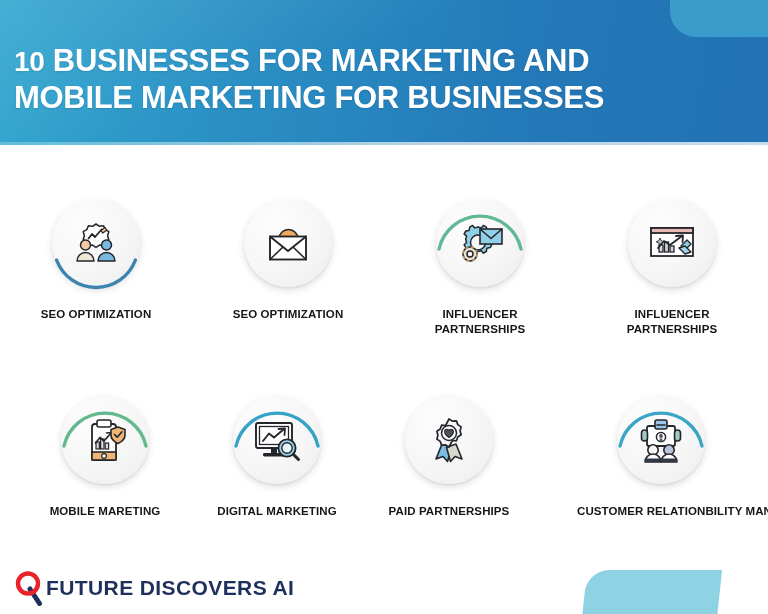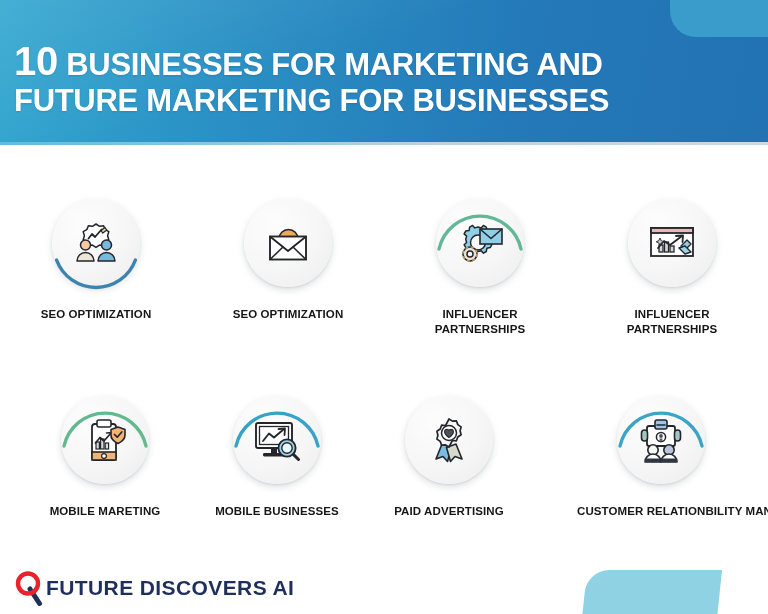--- a/index.html
+++ b/index.html
@@ -70,21 +70,21 @@
   .title-line {
     color: #ffffff;
     font-family: "Liberation Sans", sans-serif;
     font-size: 31px;
     line-height: 36px;
     font-weight: bold;
     letter-spacing: -0.3px;
     white-space: nowrap;
     text-shadow: 0 1px 2px rgba(0,0,0,0.12);
   }
-  .title-num { font-size: 40px; }
+  .title-num { font-size: 28px; }
 
   
   .grid {
     position: absolute;
     left: 0;
     top: 145px;
     width: 768px;
     height: 415px;
   }
   .row {
@@ -200,21 +200,21 @@
 </head>
 <body>
 
 <div id="page">
 
   <div class="header">
     <div class="header-sheen"></div>
     <div class="header-corner-shape"></div>
     <div class="title-block">
       <div class="title-line"><span class="title-num">10</span><span> BUSINESSES FOR MARKETING AND</span></div>
-      <div class="title-line">FUTURE MARKETING FOR BUSINESSES</div>
+      <div class="title-line">MOBILE MARKETING FOR BUSINESSES</div>
     </div>
     <div class="header-underline"></div>
   </div>
 
   <div class="grid">
 
     <div class="row row-1">
 
       <div class="cell">
         <div class="circle-wrap">
@@ -337,37 +337,37 @@
               <polyline points="12,24 18,16.5 23,20.5 33,12" fill="none" stroke="#24262b" stroke-width="1.9" stroke-linecap="round" stroke-linejoin="round"></polyline>
               <polyline points="27.5,12 34,11.5 33.5,18" fill="none" stroke="#24262b" stroke-width="1.8" stroke-linecap="round" stroke-linejoin="round"></polyline>
               <rect x="20" y="31" width="6" height="5" fill="#24262b"></rect>
               <rect x="12" y="36" width="22" height="3.4" rx="1.4" fill="#24262b"></rect>
               <circle cx="36" cy="31" r="8.6" fill="#9ad4ec" stroke="#24262b" stroke-width="1.9"></circle>
               <circle cx="36" cy="31" r="5.2" fill="#e9f6fc" stroke="#24262b" stroke-width="1.4"></circle>
               <line x1="42.6" y1="37.6" x2="47.5" y2="42.5" stroke="#24262b" stroke-width="3" stroke-linecap="round"></line>
             </svg>
           </div>
         </div>
-        <div class="cell-label">MOBILE BUSINESSES</div>
+        <div class="cell-label">DIGITAL MARKETING</div>
       </div>
 
       <div class="cell">
         <div class="circle-wrap">
           <div class="circle"></div>
           <div class="icon-slot">
             <svg width="46" height="48" viewBox="0 0 46 48">
               <path d="M16 28 l-6 15 7-2.5 4.5 5 4-14z" fill="#79bde4" stroke="#24262b" stroke-width="1.6" stroke-linejoin="round"></path>
               <path d="M30 28 l6 15 -7-2.5 -4.5 5 -4-14z" fill="#d6d8cc" stroke="#24262b" stroke-width="1.6" stroke-linejoin="round"></path>
               <path d="M23 3 l3.4 2.1 4-.3 1.4 3.8 3.3 2.3-1 3.9 1 3.9-3.3 2.3-1.4 3.8-4-.3L23 31l-3.4-2.1-4 .3-1.4-3.8-3.3-2.3 1-3.9-1-3.9 3.3-2.3 1.4-3.8 4 .3z" fill="#f7f7f8" stroke="#24262b" stroke-width="1.7" stroke-linejoin="round"></path>
               <circle cx="23" cy="17" r="7.5" fill="#fbfbfc" stroke="#24262b" stroke-width="1.5"></circle>
               <path d="M23 21.5 c-3-2.2-4.4-3.8-4.4-5.6 0-1.6 1.2-2.6 2.4-2.6 1 0 1.7.5 2 1.2 .3-.7 1-1.2 2-1.2 1.2 0 2.4 1 2.4 2.6 0 1.8-1.4 3.4-4.4 5.6z" fill="#4e545c" stroke="#24262b" stroke-width="1.1" stroke-linejoin="round"></path>
             </svg>
           </div>
         </div>
-        <div class="cell-label">PAID ADVERTISING</div>
+        <div class="cell-label">PAID PARTNERSHIPS</div>
       </div>
 
       <div class="cell">
         <div class="circle-wrap">
           <div class="circle"></div>
           <svg class="arc" viewBox="0 0 100 100">
             <path d="M 9 56 A 42 42 0 0 1 91 56" fill="none" stroke="#3aa5c4" stroke-width="3.4" stroke-linecap="round"></path>
           </svg>
           <div class="icon-slot">
             <svg width="52" height="48" viewBox="0 0 52 48">

